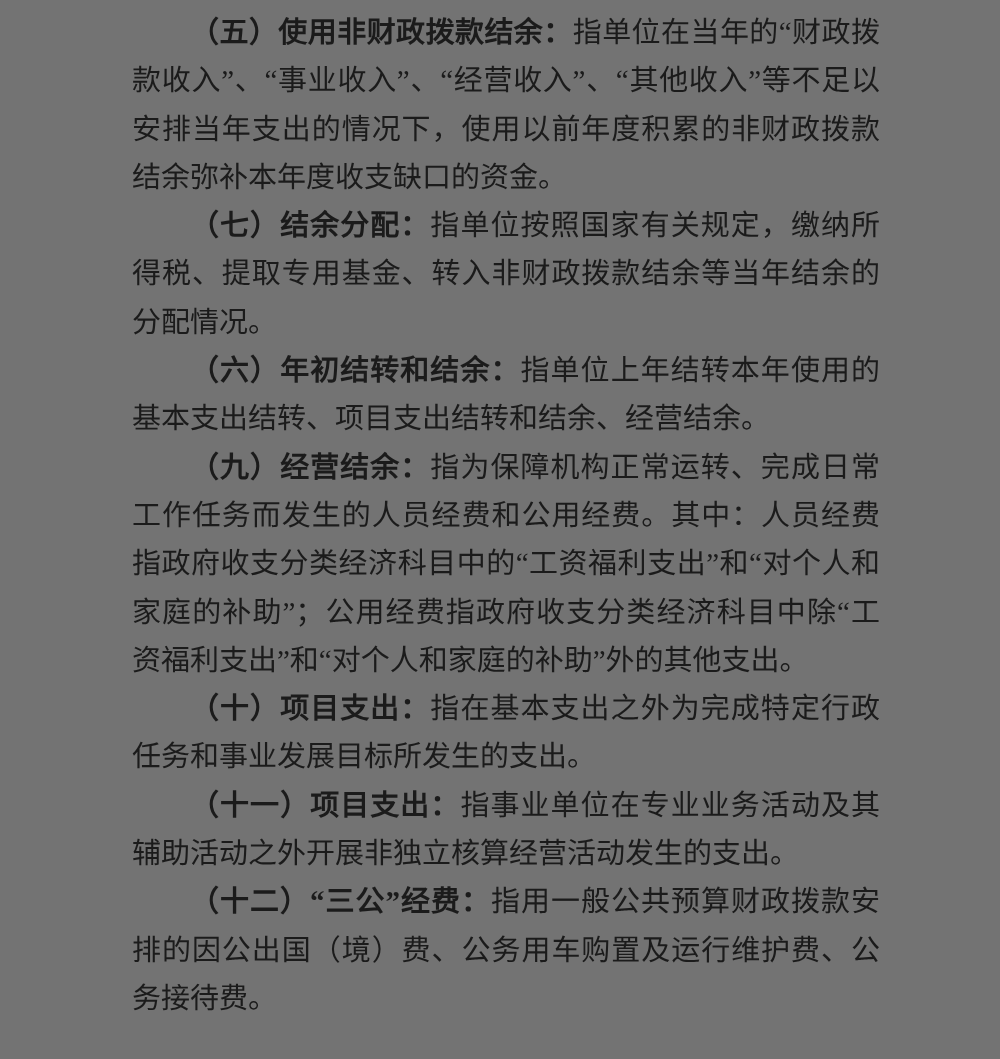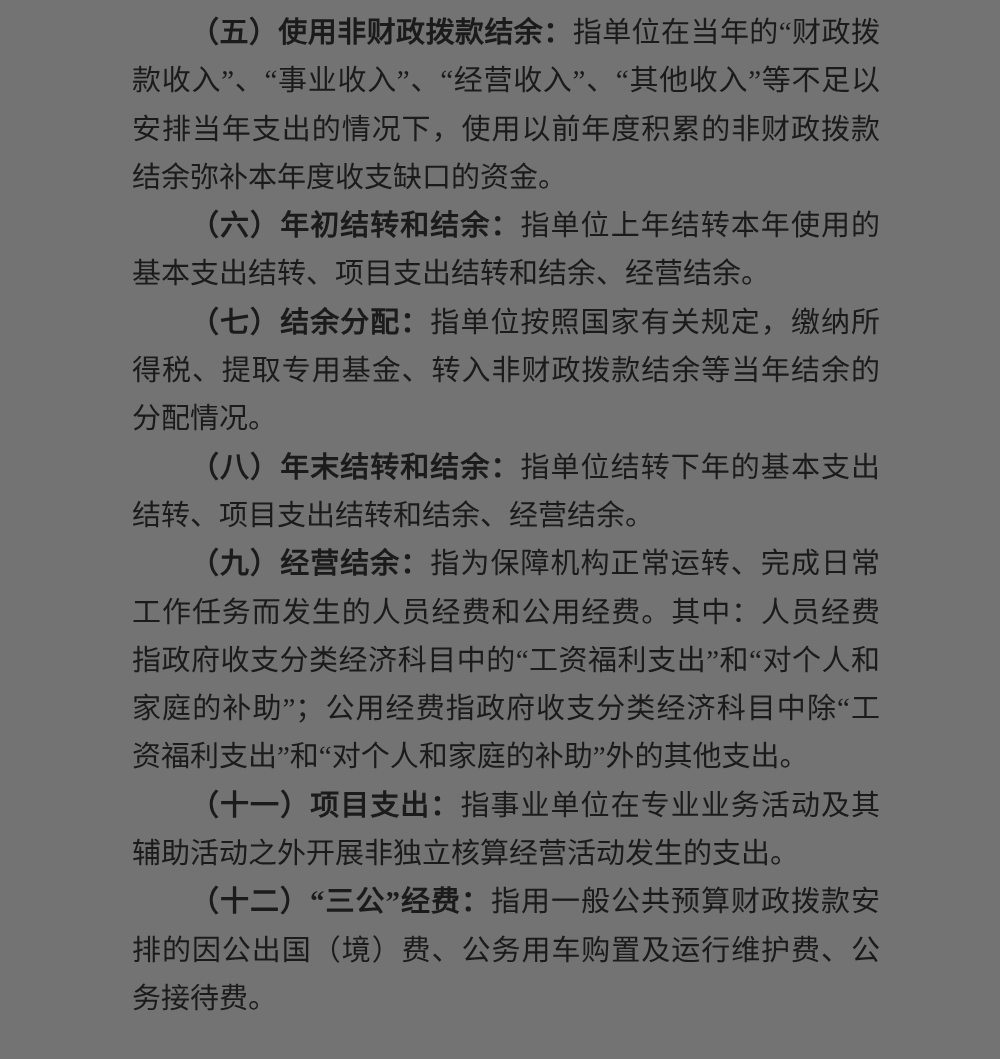--- a/index.html
+++ b/index.html
@@ -41,27 +41,27 @@
   }
 </style>
 </head>
 <body>
 
 <div class="page">
   <div class="content">
 
     <p class="para"><span class="term">（五）使用非财政拨款结余：</span><span class="def">指单位在当年的“财政拨款收入”、“事业收入”、“经营收入”、“其他收入”等不足以安排当年支出的情况下，使用以前年度积累的非财政拨款结余弥补本年度收支缺口的资金。</span></p>
 
+    <p class="para"><span class="term">（七）结余分配：</span><span class="def">指单位按照国家有关规定，缴纳所得税、提取专用基金、转入非财政拨款结余等当年结余的分配情况。</span></p>
+
     <p class="para"><span class="term">（六）年初结转和结余：</span><span class="def">指单位上年结转本年使用的基本支出结转、项目支出结转和结余、经营结余。</span></p>
 
-    <p class="para"><span class="term">（七）结余分配：</span><span class="def">指单位按照国家有关规定，缴纳所得税、提取专用基金、转入非财政拨款结余等当年结余的分配情况。</span></p>
-
-    <p class="para"><span class="term">（八）年末结转和结余：</span><span class="def">指单位结转下年的基本支出结转、项目支出结转和结余、经营结余。</span></p>
 
     <p class="para"><span class="term">（九）经营结余：</span><span class="def">指为保障机构正常运转、完成日常工作任务而发生的人员经费和公用经费。其中：人员经费指政府收支分类经济科目中的“工资福利支出”和“对个人和家庭的补助”；公用经费指政府收支分类经济科目中除“工资福利支出”和“对个人和家庭的补助”外的其他支出。</span></p>
 
+    <p class="para"><span class="term">（十）项目支出：</span><span class="def">指在基本支出之外为完成特定行政任务和事业发展目标所发生的支出。</span></p>
 
     <p class="para"><span class="term">（十一）项目支出：</span><span class="def">指事业单位在专业业务活动及其辅助活动之外开展非独立核算经营活动发生的支出。</span></p>
 
     <p class="para"><span class="term">（十二）“三公”经费：</span><span class="def">指用一般公共预算财政拨款安排的因公出国（境）费、公务用车购置及运行维护费、公务接待费。</span></p>
 
   </div>
 </div>
 
 </body></html>

